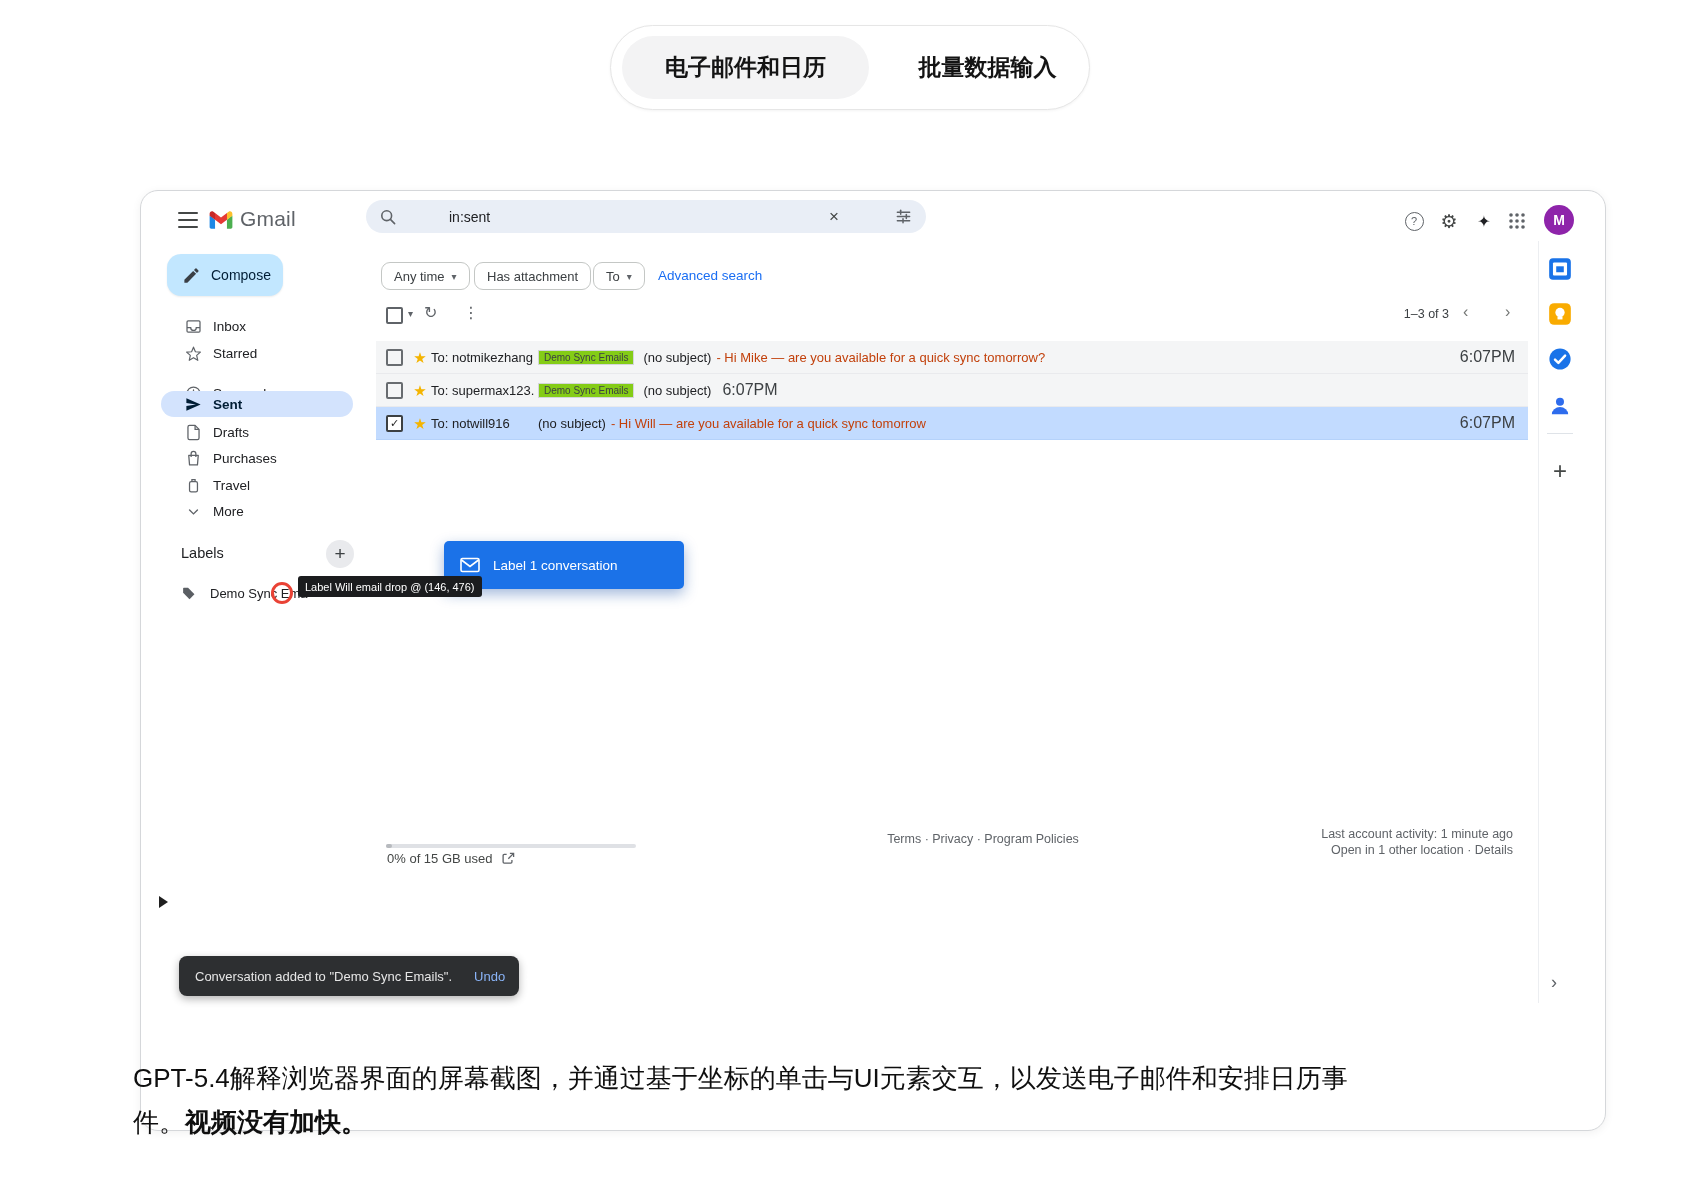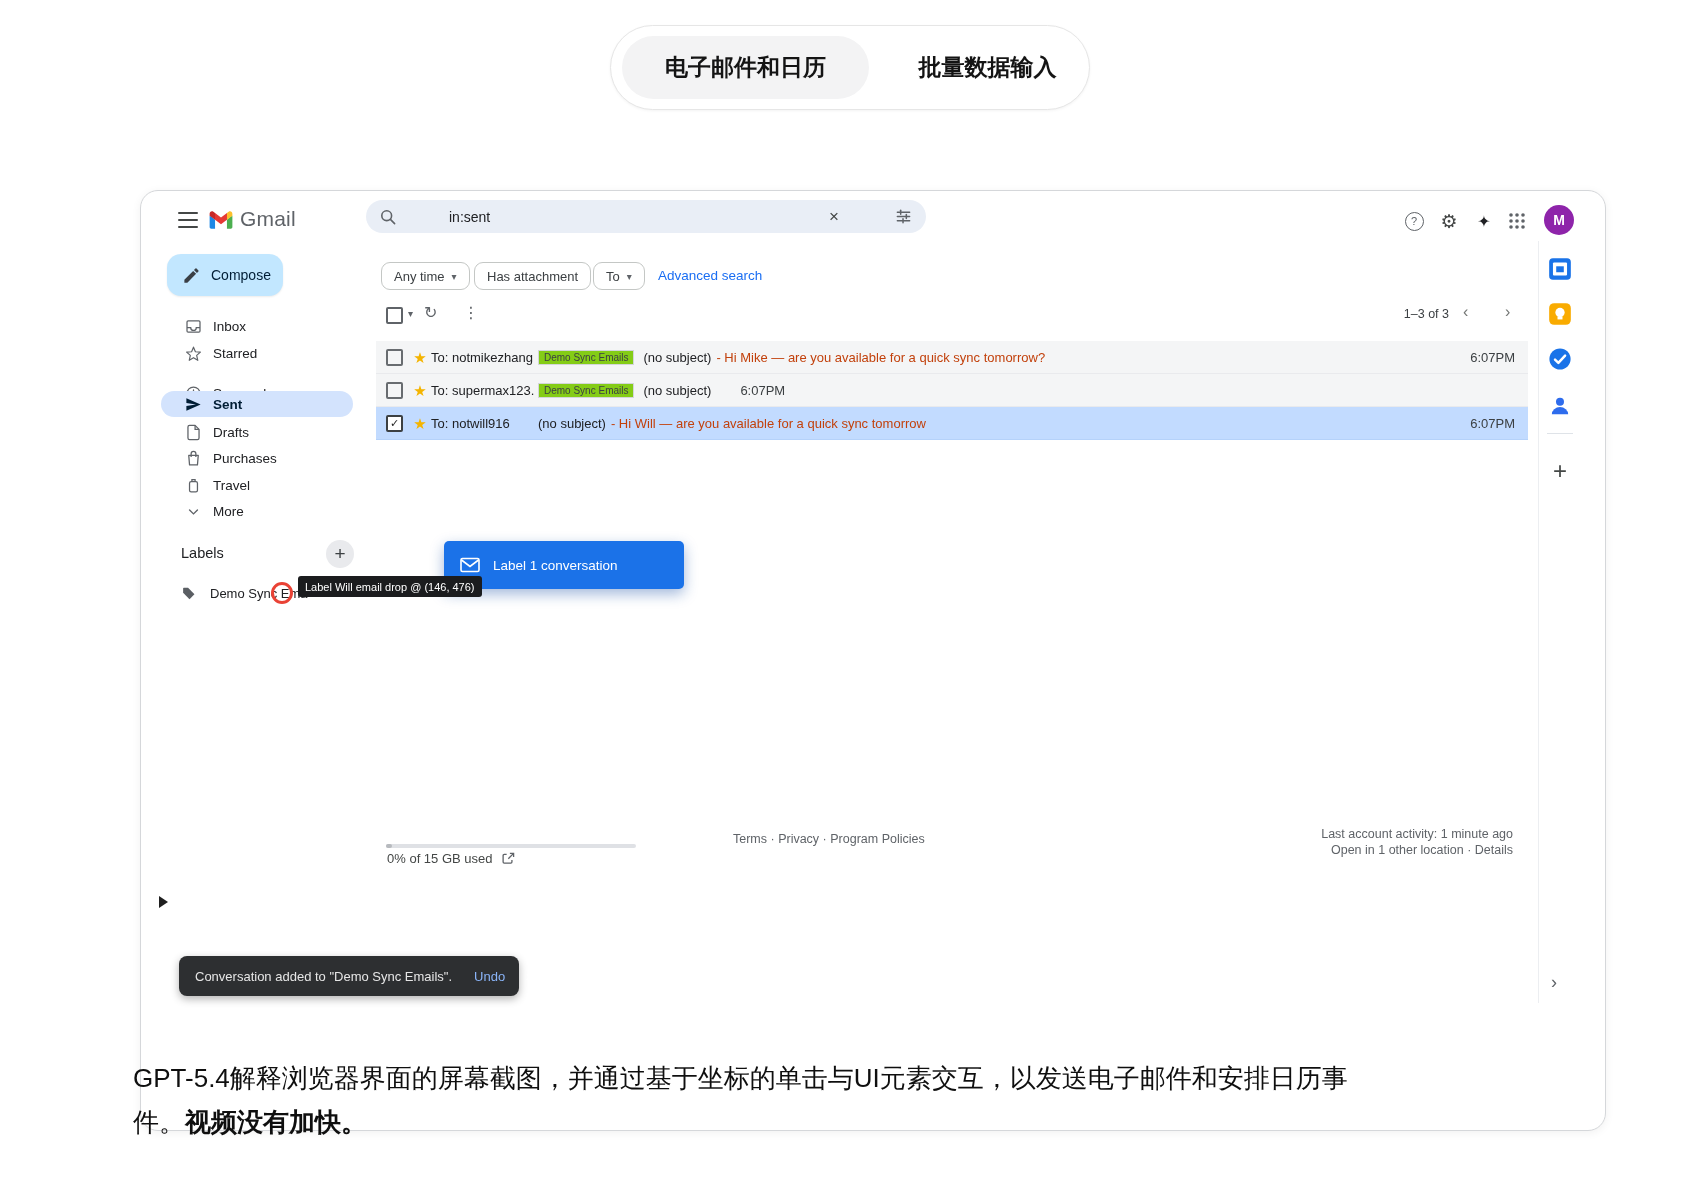--- a/index.html
+++ b/index.html
@@ -105,35 +105,35 @@
   }
   .mailrow.selected{background:#c2dbff;border-bottom-color:#b5d2fa;}
   .cb{width:13px;height:13px;border:2px solid #686c70;border-radius:2px;margin:0 9px 0 10px;flex:none;
       display:flex;align-items:center;justify-content:center;font-size:11px;line-height:1;color:#1f1f1f;}
   .cb.checked{border-color:#3c4043;background:#fff;}
   .rowstar{color:#f4b400;font-size:15px;width:16px;text-align:center;margin-right:3px;flex:none;line-height:1;}
   .to{width:107px;flex:none;}
   .mlabel{background:#84cc16;border:1px solid #d3d6d9;color:#3c4043;font-size:10px;padding:1px 5px;border-radius:0;margin-right:9px;flex:none;white-space:nowrap;}
   .subj{font-weight:500;margin-right:5px;white-space:nowrap;flex:none;}
   .snip{color:#c2410c;white-space:nowrap;overflow:hidden;flex:1;}
-  .mtime{font-size:13px;color:#3c4043;margin-left:24px;padding-right:13px;flex:none;}
+  .mtime{font-size:16px;color:#3c4043;margin-left:6px;padding-right:13px;flex:none;}
 
   
   .dragchip{
     position:absolute;left:303px;top:350px;width:240px;height:48px;border-radius:5px;
     background:#1b72e8;color:#fff;display:flex;align-items:center;padding-left:16px;box-sizing:border-box;
     box-shadow:0 5px 14px rgba(23,78,166,.4);z-index:5;
   }
   .dragchip span{margin-left:13px;font-size:13.5px;font-weight:500;}
 
   
   .meter{position:absolute;left:245px;top:653px;width:250px;height:4px;border-radius:2px;background:#dfe1e5;}
   .meter i{display:block;width:6px;height:4px;border-radius:2px;background:#b7babe;}
   .storage{position:absolute;left:246px;top:660px;font-size:13px;color:#444746;display:flex;align-items:center;gap:9px;}
-  .terms{position:absolute;left:592px;top:641px;width:400px;font-size:12.5px;color:#5f6368;}
+  .terms{position:absolute;left:642px;top:641px;width:400px;text-align:center;font-size:12.5px;color:#5f6368;}
   .acct{position:absolute;left:1052px;width:320px;text-align:right;font-size:12.5px;color:#5f6368;}
 
   
   .toast{
     position:absolute;left:38px;top:765px;width:340px;height:40px;border-radius:8px;
     background:#2d2f31;display:flex;align-items:center;padding:0 16px;box-sizing:border-box;
     box-shadow:0 3px 8px rgba(0,0,0,.3);z-index:8;
   }
   .toast .msg{color:#e6e6e6;font-size:13px;white-space:nowrap;}
   .toast .undo{color:#8ab4f8;font-size:13px;font-weight:500;margin-left:22px;cursor:pointer;}

